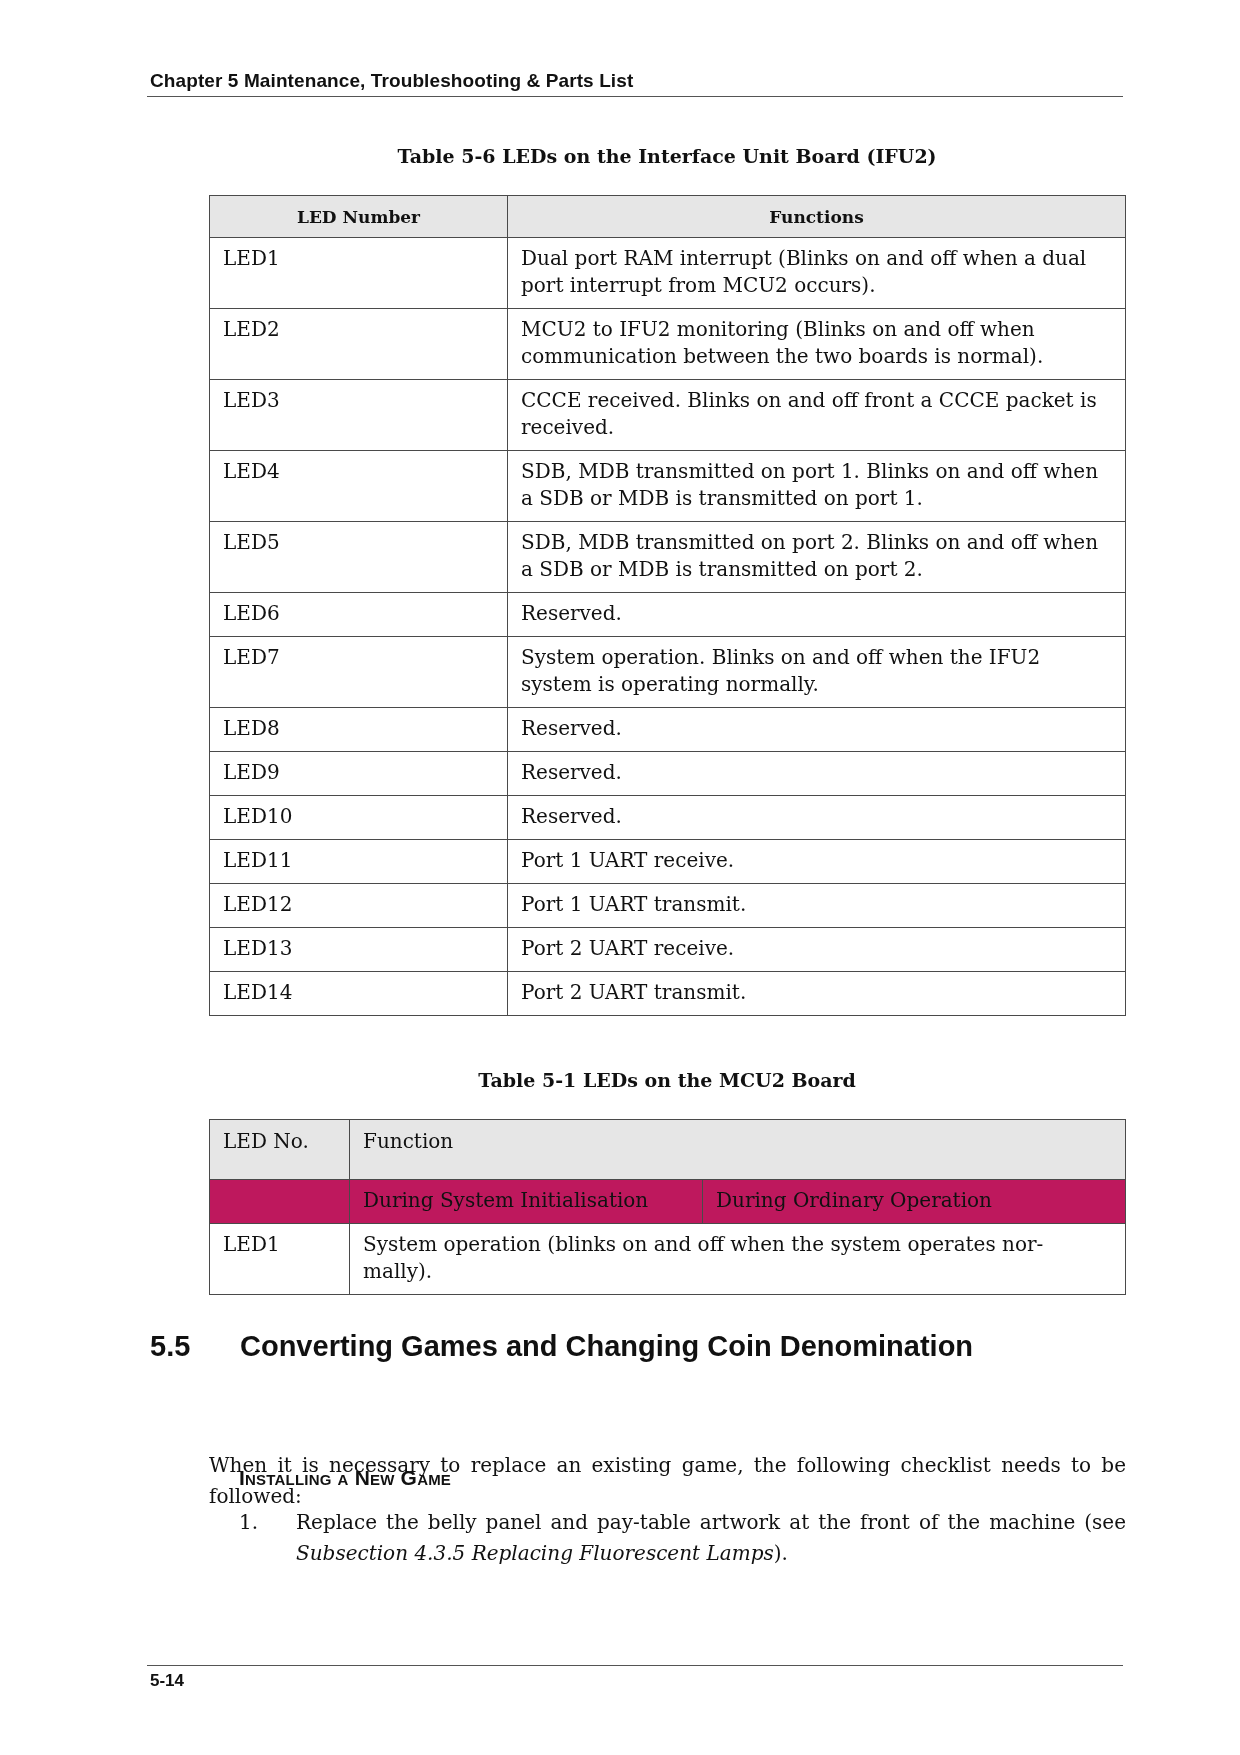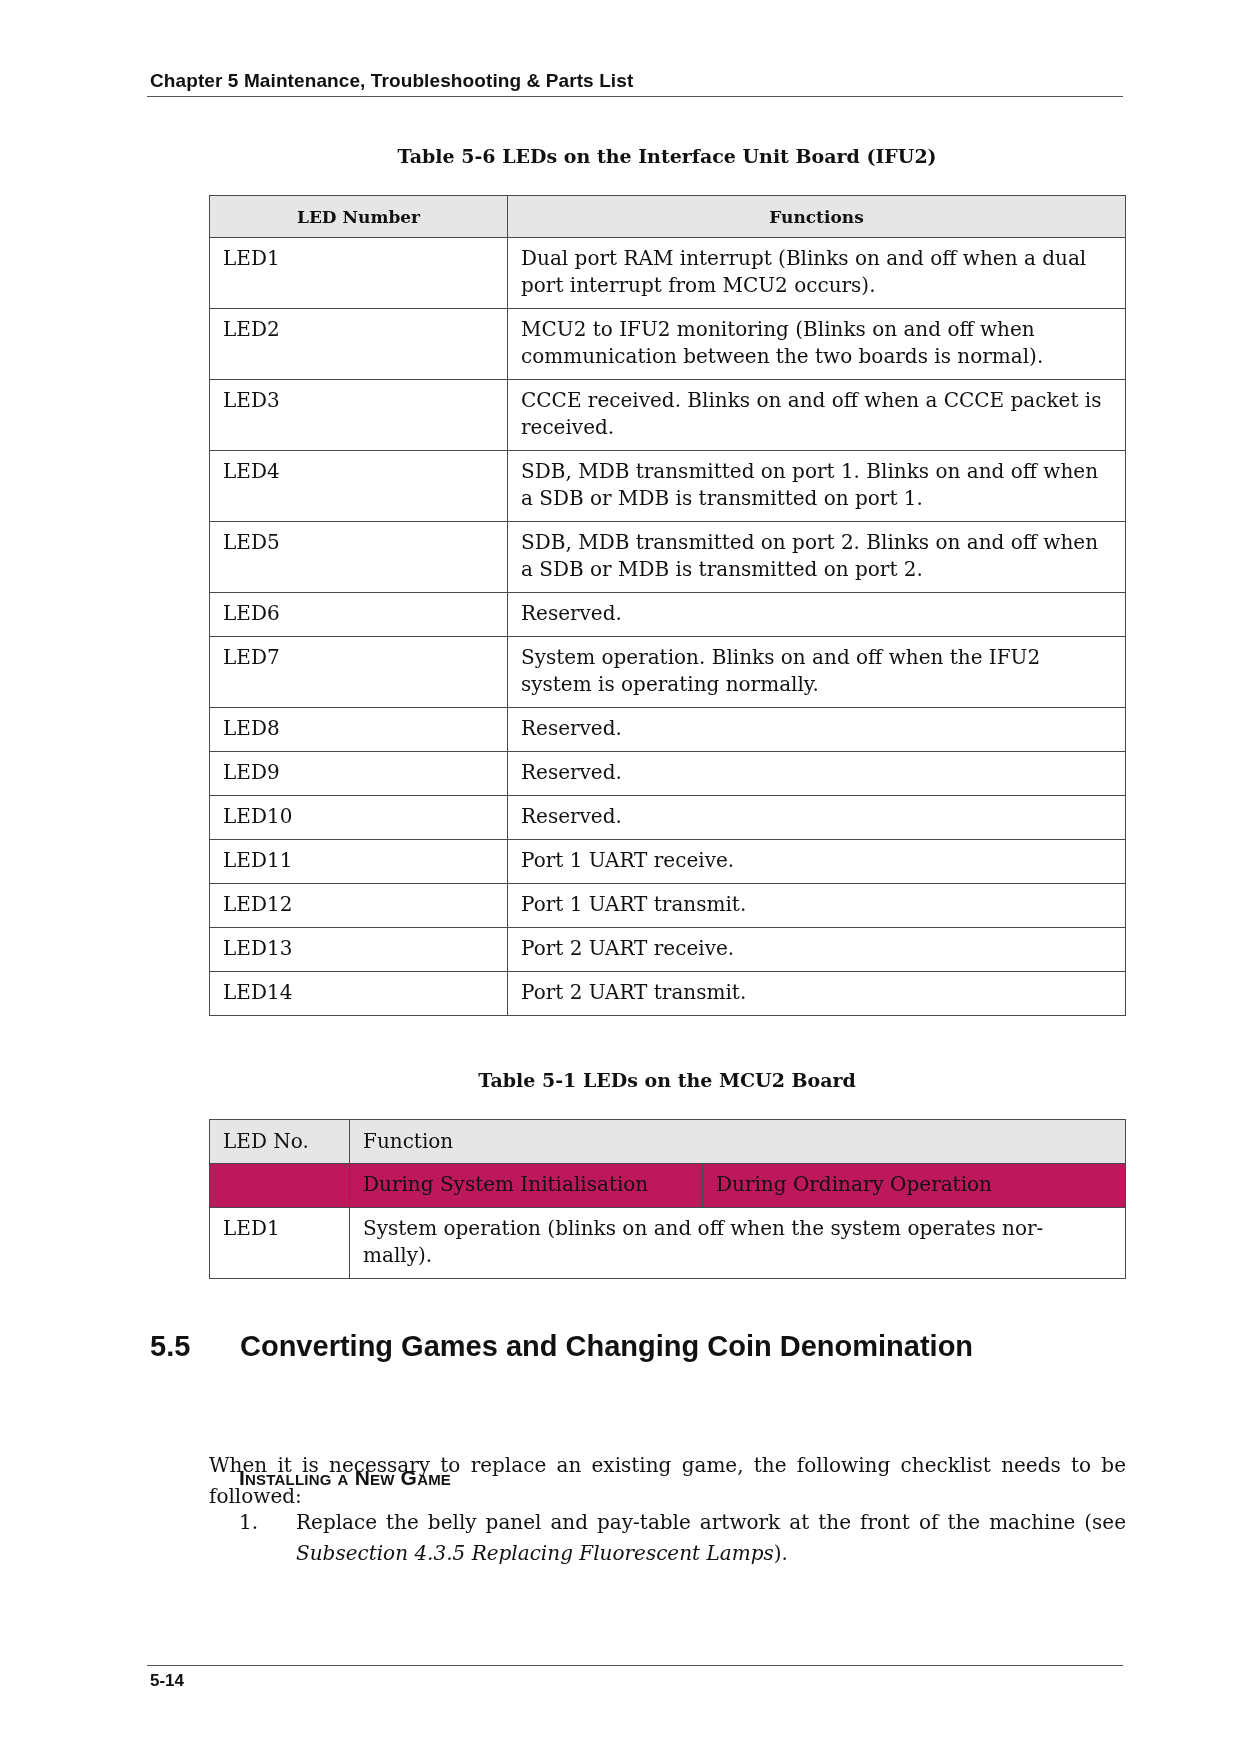--- a/index.html
+++ b/index.html
@@ -79,21 +79,21 @@
       padding: 8px 10px 7px 10px;
       line-height: 26px;
     }
     #t56 .c1 { width: 277px; margin-left: 36px; }
     #t56 tbody td { height: 28px; }
     #t56 tbody tr.two td { height: 55px; }
 
     #t57 { top: 1119px; }
     #t57 td, #t57 th { height: 28px; }
     #t57 .c1 { width: 112px; }
-    #t57 thead th { padding-top: 8px; padding-bottom: 7px; }
+    #t57 thead th { padding-top: 8px; padding-bottom: 23px; }
     #t57 tr.sub td { background: #be185d; }
     #t57 tr.row1 td { height: 55px; }
 
     
     .sec-heading {
       position: absolute;
       left: 150px;
       top: 1330px;
       font-family: "Liberation Sans", sans-serif;
       font-weight: bold;
@@ -169,21 +169,21 @@
     <tr class="two">
       <td>LED1</td>
       <td>Dual port RAM interrupt (Blinks on and off when a dual port interrupt from MCU2 occurs).</td>
     </tr>
     <tr class="two">
       <td>LED2</td>
       <td>MCU2 to IFU2 monitoring (Blinks on and off when communication between the two boards is normal).</td>
     </tr>
     <tr class="two">
       <td>LED3</td>
-      <td>CCCE received.  Blinks on and off when a CCCE packet is received.</td>
+      <td>CCCE received.  Blinks on and off front a CCCE packet is received.</td>
     </tr>
     <tr class="two">
       <td>LED4</td>
       <td>SDB, MDB transmitted on port 1.  Blinks on and off when a SDB or MDB is transmitted on port 1.</td>
     </tr>
     <tr class="two">
       <td>LED5</td>
       <td>SDB, MDB transmitted on port 2.  Blinks on and off when a SDB or MDB is transmitted on port 2.</td>
     </tr>
     <tr>

